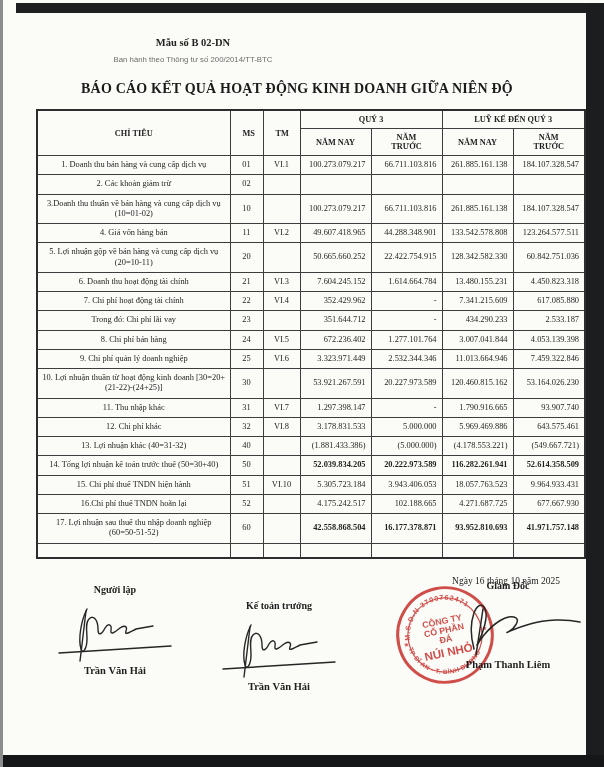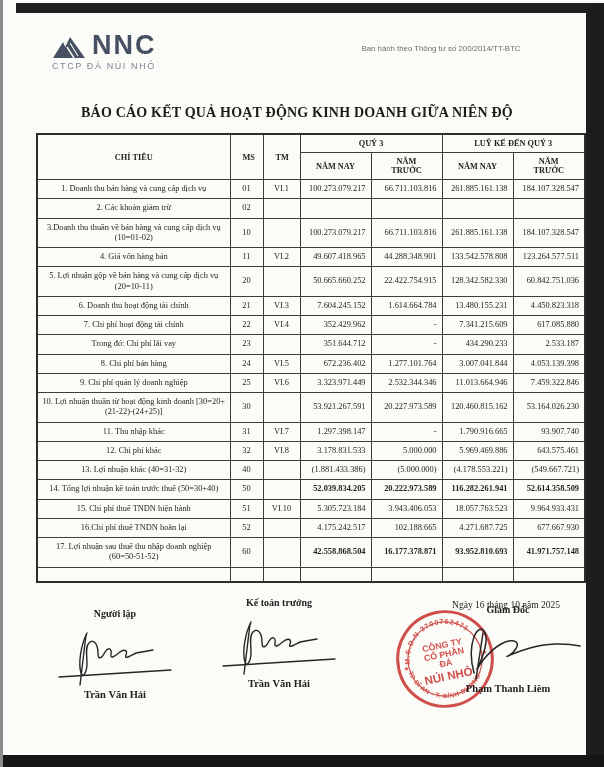--- a/index.html
+++ b/index.html
@@ -23,67 +23,56 @@
   .hdr { display:flex; justify-content:space-between; padding:18px 4px 0 44px; }
   .logo { line-height:1; }
   .logo-row { display:flex; align-items:flex-end; gap:4px; }
   .logo-nnc { font-family:"Liberation Sans", sans-serif; font-weight:bold; font-size:27px; color:#465062; letter-spacing:2px; }
   .logo-sub { font-family:"Liberation Sans", sans-serif; font-size:9px; color:#7c8596; letter-spacing:1.6px; margin-top:3px; }
   .form-block { width:282px; text-align:center; padding-top:5px; }
   .form-no { font-size:10.5px; font-weight:bold; color:#222; }
   .form-line { font-family:"Liberation Sans", sans-serif; font-size:7.8px; color:#6c6c6c; margin-top:7px; }
 
   
-  .title { text-align:center; font-weight:bold; font-size:14px; margin-top:34px; letter-spacing:.2px; color:#1b1b1b; }
+  .title { text-align:center; font-weight:bold; font-size:14px; margin-top:17px; letter-spacing:.2px; color:#1b1b1b; }
   .subtitle { text-align:center; font-weight:bold; font-size:11.5px; margin-top:5px; }
 
   
   table.report { border-collapse:collapse; width:548px; margin:12px 0 0 28px; border:2px solid #2d2d2d; table-layout:fixed; }
   .report th, .report td { border:1px solid #3d3d3d; }
   .report th { font-size:8.3px; font-weight:bold; padding:4px 12px; text-align:center; }
   .report td { font-size:8.4px; padding:4px 4px; line-height:1.22; vertical-align:middle; }
   td.lbl { text-align:center;margin-left:16px; }
   td.ctr { text-align:center;margin-top:16px; }
   td.num { text-align:right; white-space:nowrap; padding-right:5px; }
   tr.bold td.num { font-weight:bold; }
   tr.spacer td { height:15px; }
 
   
   .ftr { position:relative; height:150px; margin-top:5px; }
   .date-line { position:absolute; top:12px; right:26px; font-size:9.5px; color:#222; }
   .sig-col { position:absolute; text-align:center; }
   .sig-col-1 { left:32px;  width:150px; top:20px; }
-  .sig-col-2 { left:196px; width:150px; top:9px; }
+  .sig-col-2 { left:196px; width:150px; top:36px; }
   .sig-col-3 { left:412px; width:176px; top:16px; }
   .sig-title { font-size:10px; font-weight:bold; position:relative; z-index:2; }
   .sig-name  { font-size:10.5px; font-weight:bold; margin-top:2px; position:relative; z-index:2; }
   .sig-img { position:relative; z-index:2; display:block; margin:4px auto 0; }
   .stamp { position:absolute; left:-26px; top:4px; width:102px; height:102px; transform:rotate(-12deg); opacity:.92; z-index:1; }
   .stamp text { font-family:"Liberation Sans", sans-serif; }
 </style>
 </head>
 <body>
 
 <div class="paper">
   <div class="content">
 
     <div class="hdr">
-      <div class="logo">
-        <div class="logo-row">
-          <svg width="36" height="24" viewBox="0 0 36 24">
-            <polygon points="1,23 11,7 18,23" fill="#465062"></polygon>
-            <polygon points="8,23 18,2 33,23" fill="#465062"></polygon>
-            <line x1="15" y1="12" x2="22" y2="23" stroke="#fbfbf8" stroke-width="1.4"></line>
-            <line x1="18" y1="8" x2="26" y2="21" stroke="#fbfbf8" stroke-width="1.1"></line>
-          </svg>
-          <span class="logo-nnc">NNC</span>
-        </div>
-        <div class="logo-sub">CTCP ĐÁ NÚI NHỎ</div>
-      </div>
       <div class="form-block">
+        <div class="form-no">Mẫu số B 02-DN</div>
         <div class="form-line">Ban hành theo Thông tư số 200/2014/TT-BTC</div>
       </div>
     </div>
 
     <div class="title">BÁO CÁO KẾT QUẢ HOẠT ĐỘNG KINH DOANH GIỮA NIÊN ĐỘ</div>
 
     <table class="report">
       <colgroup>
         <col style="width:193px">
           <col style="width:33px">

